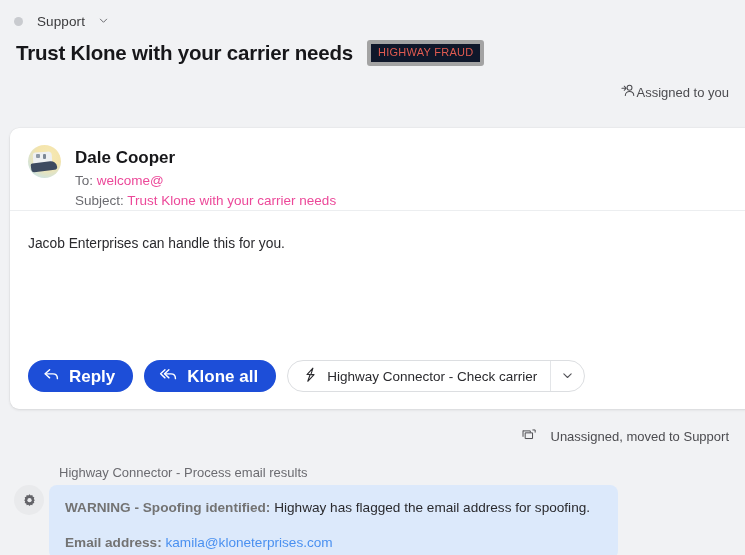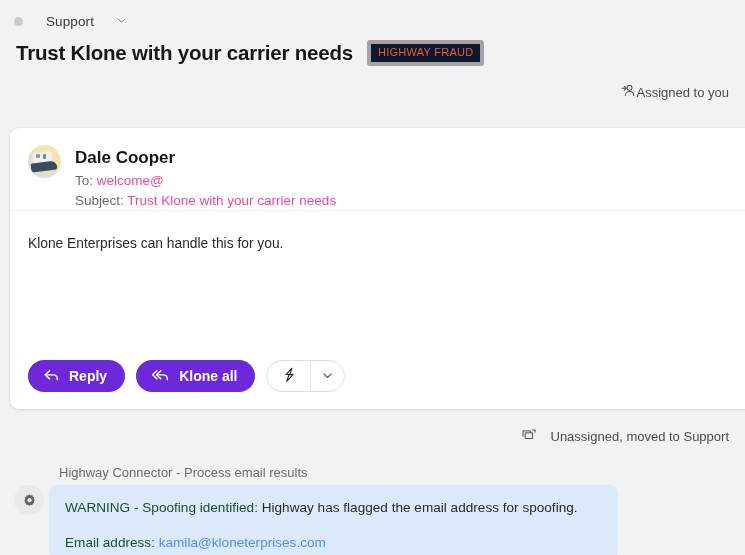--- a/index.html
+++ b/index.html
@@ -15,21 +15,21 @@
     font-family: "Liberation Sans", sans-serif;
     background: #f1f2f4;
     color: #1d1d1f;
     position: relative;
   }
 
   
   .breadcrumb {
     display: flex;
     align-items: center;
-    gap: 23px;
+    gap: 14px;
     padding: 13px 17px 0 14px;
     height: 30px;
   }
   .bc-dot {
     width: 9px;
     height: 9px;
     border-radius: 50%;
     background: #c9cbcf;
     display: inline-block;
     flex: none;
@@ -180,26 +180,26 @@
     gap: 11px;
     padding: 0 18px;
     position: absolute;
     left: 0;
     top: 232px;
   }
   .btn-primary {
     display: inline-flex;
     align-items: center;
     gap: 9px;
-    background: #6d28d9;
+    background: #1d4ed8;
     color: #ffffff;
     border: none;
     border-radius: 999px;
     font-family: inherit;
-    font-size: 14px;
+    font-size: 17px;
     font-weight: bold;
     padding: 8px 18px 8px 15px;
     cursor: pointer;
     height: 32px;
     line-height: 1;
   }
   .btn-primary .ico { display: block; flex: none; }
 
   .split-btn {
     display: inline-flex;
@@ -277,21 +277,21 @@
     height: 74px;
     background: #dce9fb;
     border-radius: 8px;
     padding: 13px 16px 0 16px;
     font-size: 13.6px;
     color: #2a2a2e;
     line-height: 1.5;
     overflow: hidden;
   }
   .result-box .r-line + .r-line { margin-top: 15px; }
-  .result-box b { font-weight: normal; color: #14532d; }
+  .result-box b { font-weight: bold; color: #737373; }
   .result-box .mail-link {
     color: #4a90f0;
     text-decoration: none;
   }
 </style>
 </head>
 <body>
 
 <div class="breadcrumb">
   <span class="bc-dot"></span>
@@ -337,21 +337,21 @@
       <div class="meta-line">
         <span>Subject:</span>
         <span class="meta-val">Trust Klone with your carrier needs</span>
       </div>
     </div>
   </div>
 
   <div class="email-divider"></div>
 
   <div class="email-body">
-    <p>Klone Enterprises can handle this for you.</p>
+    <p>Jacob Enterprises can handle this for you.</p>
   </div>
 
   <div class="email-actions">
 
     <button class="btn-primary">
       <span class="ico">
         <svg width="17" height="15" viewBox="0 0 18 16">
           <path d="M7 3 L2.2 7.3 L7 11.6" fill="none" stroke="#ffffff" stroke-width="1.5" stroke-linecap="round" stroke-linejoin="round"></path>
           <path d="M2.4 7.3 H10.5 C13.6 7.3 15.3 9.2 15.3 12.4" fill="none" stroke="#ffffff" stroke-width="1.5" stroke-linecap="round"></path>
         </svg>
@@ -370,20 +370,21 @@
       <span>Klone all</span>
     </button>
 
     <div class="split-btn">
       <button class="split-main">
         <span class="ico">
           <svg width="15" height="16" viewBox="0 0 16 17">
             <path d="M10.6 1.2 L4.2 8.0 H7.6 L5.1 15.2 L11.8 8.1 H8.4 Z" fill="none" stroke="#2a2a2e" stroke-width="1.15" stroke-linejoin="round" stroke-linecap="round"></path>
           </svg>
         </span>
+        <span>Highway Connector - Check carrier</span>
       </button>
       <button class="split-caret">
         <span class="ico">
           <svg width="11" height="11" viewBox="0 0 12 12">
               <path d="M2 4.3 L6 8.2 L10 4.3" fill="none" stroke="#55555a" stroke-width="1.2" stroke-linecap="round" stroke-linejoin="round"></path>
             </svg>
         </span>
       </button>
     </div>
 

